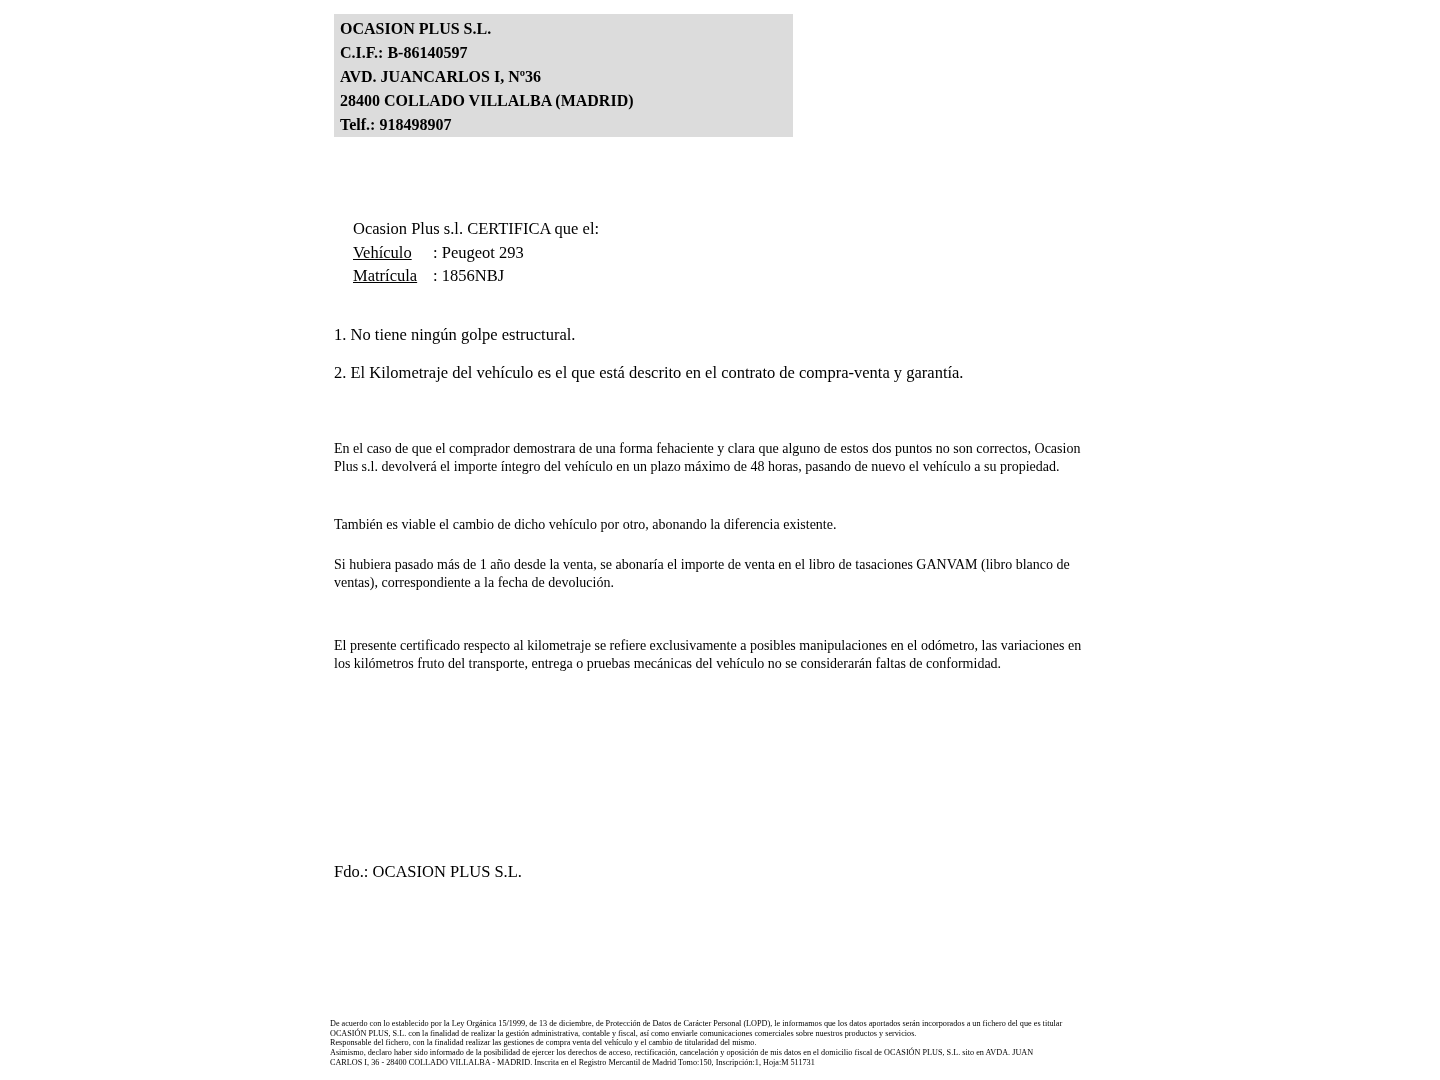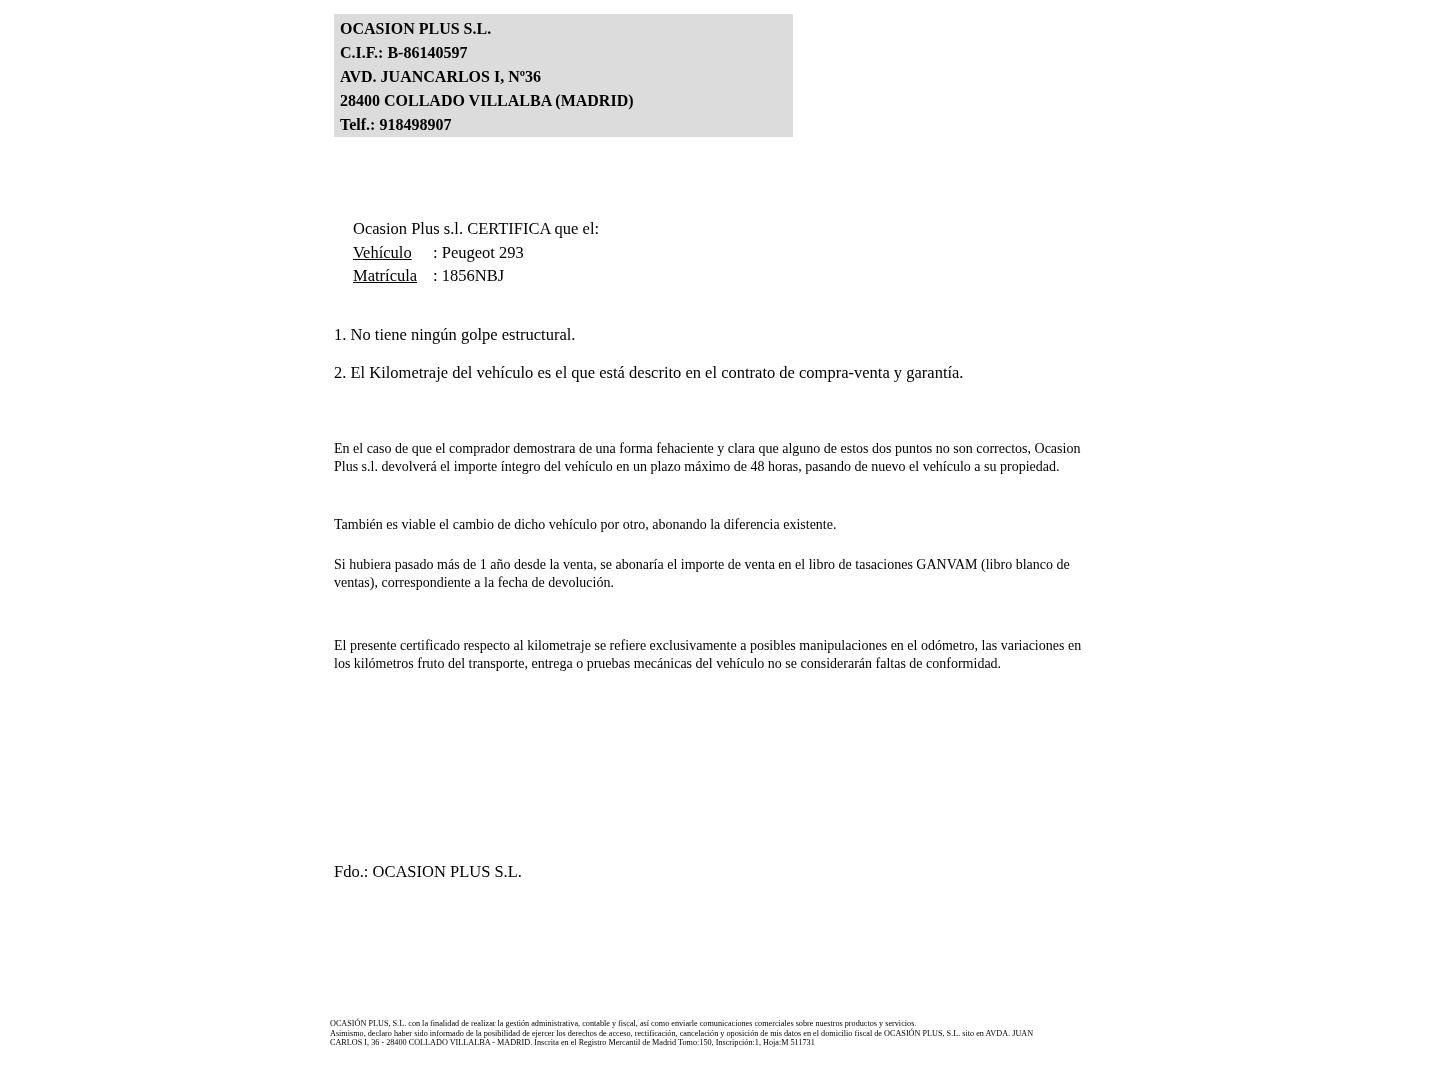--- a/index.html
+++ b/index.html
@@ -115,18 +115,20 @@
   <div class="point point-2">2. El Kilometraje del vehículo es el que está descrito en el contrato de compra-venta y garantía.</div>
 
   <div class="para para-1">En el caso de que el comprador demostrara de una forma fehaciente y clara que alguno de estos dos puntos no son correctos, Ocasion Plus s.l. devolverá el importe íntegro del vehículo en un plazo máximo de 48 horas, pasando de nuevo el vehículo a su propiedad.</div>
   <div class="para para-2">También es viable el cambio de dicho vehículo por otro, abonando la diferencia existente.</div>
   <div class="para para-3">Si hubiera pasado más de 1 año desde la venta, se abonaría el importe de venta en el libro de tasaciones GANVAM (libro blanco de ventas), correspondiente a la fecha de devolución.</div>
   <div class="para para-4">El presente certificado respecto al kilometraje se refiere exclusivamente a posibles manipulaciones en el odómetro, las variaciones en los kilómetros fruto del transporte, entrega o pruebas mecánicas del vehículo no se considerarán faltas de conformidad.</div>
 
   <div class="signature">Fdo.: OCASION PLUS S.L.</div>
 
   <div class="footer">
+    <div class="fline">De acuerdo con lo establecido por la Ley Orgánica 15/1999, de 13 de diciembre, de Protección de Datos de Carácter Personal (LOPD), le informamos que los datos aportados serán incorporados a un fichero del que es titular</div>
     <div class="fline">OCASIÓN PLUS, S.L. con la finalidad de realizar la gestión administrativa, contable y fiscal, así como enviarle comunicaciones comerciales sobre nuestros productos y servicios.</div>
+    <div class="fline">Responsable del fichero, con la finalidad realizar las gestiones de compra venta del vehículo y el cambio de titularidad del mismo.</div>
     <div class="fline">Asimismo, declaro haber sido informado de la posibilidad de ejercer los derechos de acceso, rectificación, cancelación y oposición de mis datos en el domicilio fiscal de OCASIÓN PLUS, S.L. sito en AVDA. JUAN</div>
     <div class="fline">CARLOS I, 36 - 28400 COLLADO VILLALBA - MADRID. Inscrita en el Registro Mercantil de Madrid Tomo:150, Inscripción:1, Hoja:M 511731</div>
   </div>
 
 </div>
 
 </body></html>

